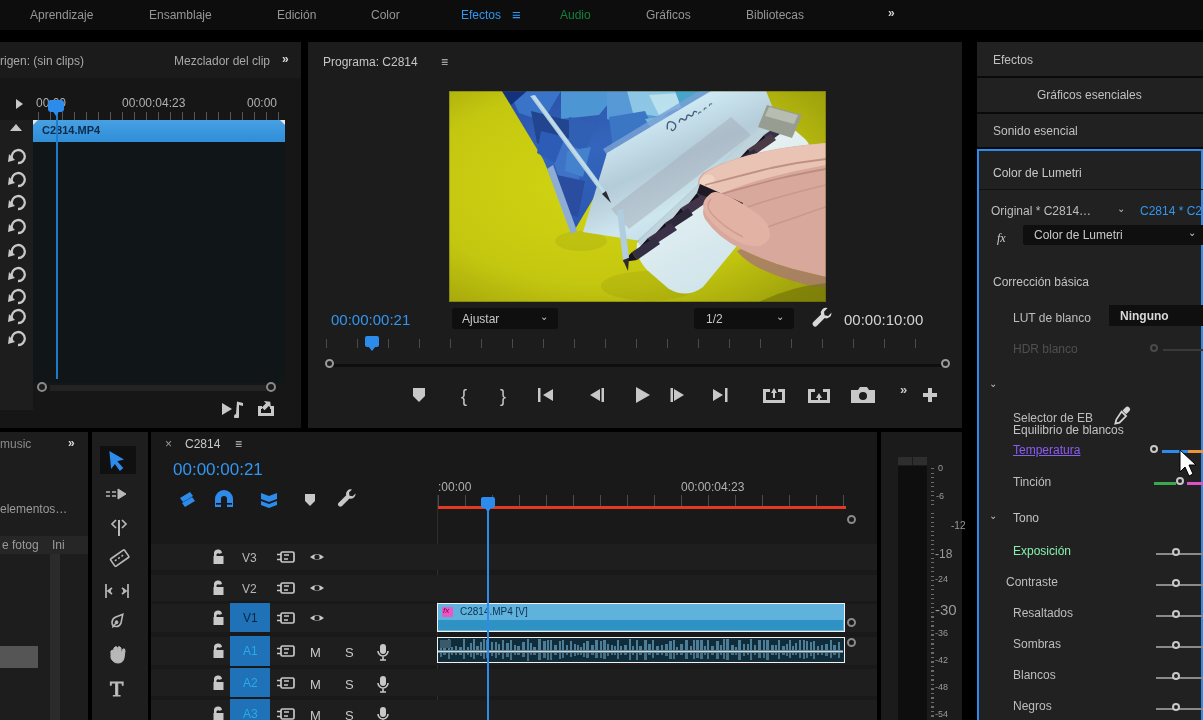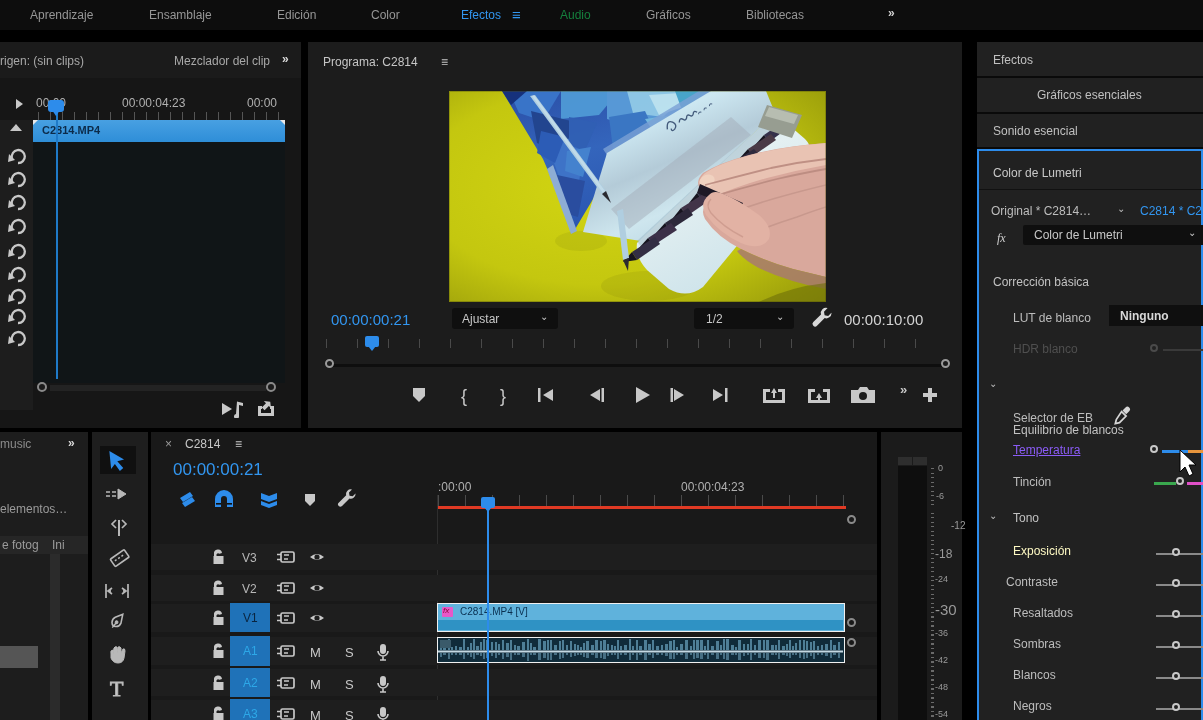--- a/index.html
+++ b/index.html
@@ -310,21 +310,21 @@
     <div class="abs" style="left:209px;top:299px;width:17px;height:3px;background:#e8953d;"></div>
     <div class="abs" style="left:171px;top:294px;width:8px;height:8px;border:2px solid #c8c8c8;border-radius:50%;background:#212121;"></div>
 
     <span class="txt" style="left:34px;top:324px;color:#bdbdbd;">Tinción</span>
     <div class="abs" style="left:175px;top:331px;width:22px;height:3px;background:#3aa84e;"></div>
     <div class="abs" style="left:208px;top:331px;width:18px;height:3px;background:#e050c8;"></div>
     <div class="abs" style="left:197px;top:326px;width:8px;height:8px;border:2px solid #c8c8c8;border-radius:50%;background:#212121;"></div>
     <span class="txt" style="left:10px;top:359px;color:#bdbdbd;font-size:10px;">⌄</span>
     <span class="txt" style="left:34px;top:360px;color:#c2c2c2;">Tono</span>
 
-    <span class="txt" style="left:34px;top:393px;color:#fef9c3;">Exposición</span>
+    <span class="txt" style="left:34px;top:393px;color:#86efac;">Exposición</span>
     <span class="txt" style="left:27px;top:424px;color:#bdbdbd;">Contraste</span>
     <span class="txt" style="left:34px;top:455px;color:#bdbdbd;">Resaltados</span>
     <span class="txt" style="left:34px;top:486px;color:#bdbdbd;">Sombras</span>
     <span class="txt" style="left:34px;top:517px;color:#bdbdbd;">Blancos</span>
     <span class="txt" style="left:34px;top:548px;color:#bdbdbd;">Negros</span>
   </div>
 
 </div>
 
 <div class="abs" style="left:1156px;top:553px;width:47px;height:2px;background:#8a8a8a;"></div>

